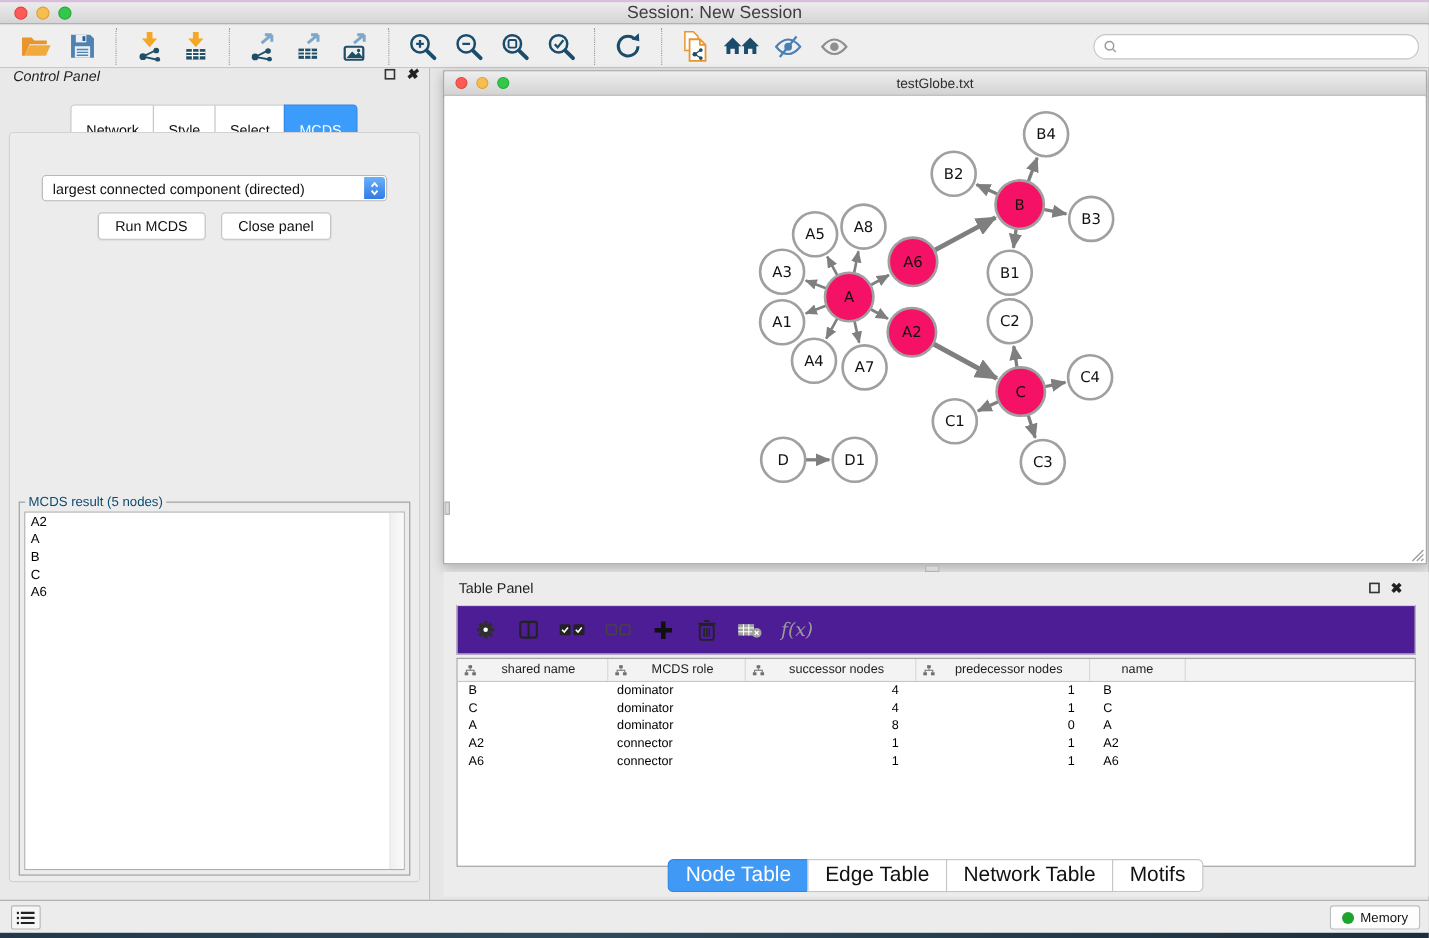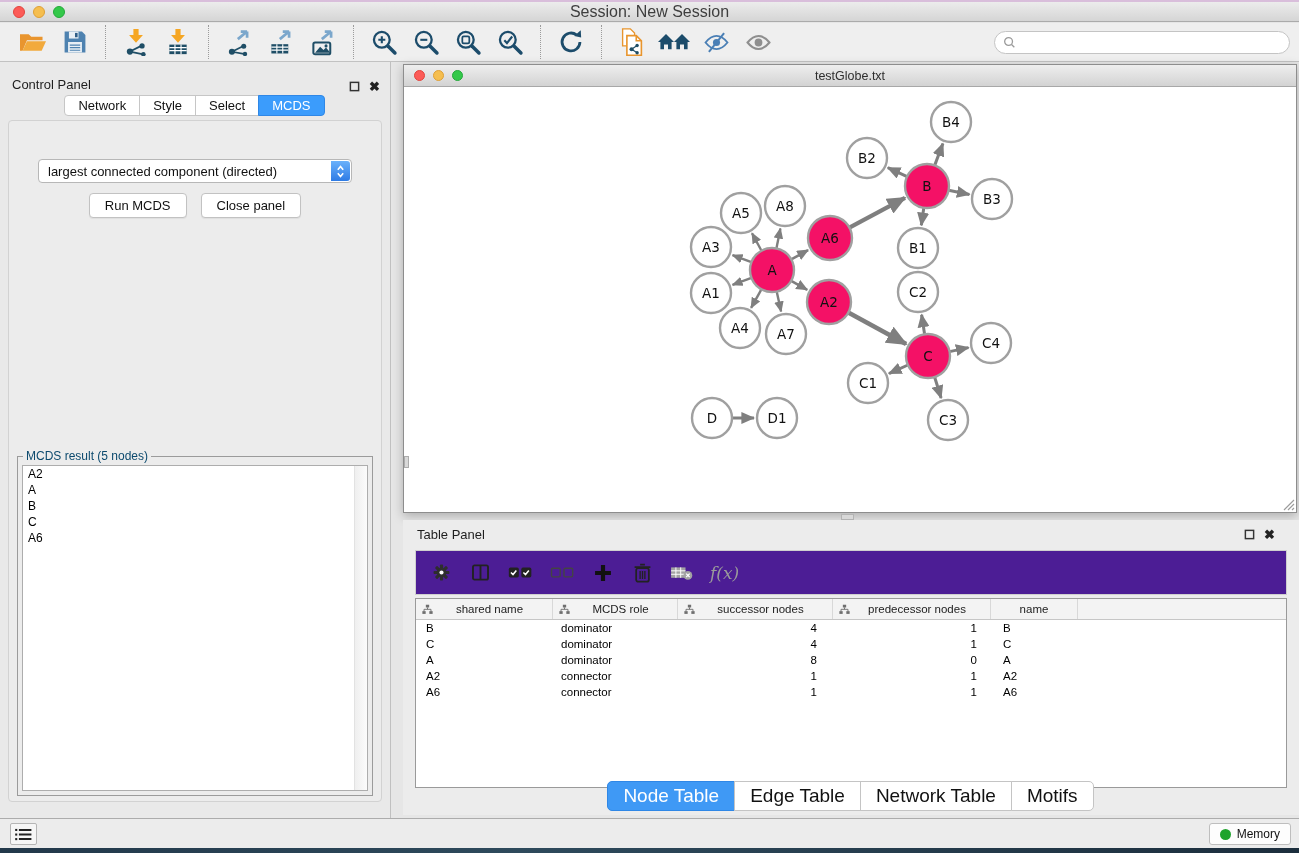--- a/index.html
+++ b/index.html
@@ -37,26 +37,26 @@
   .search-box input { border:none; outline:none; flex:1; font-size:12px; background:transparent; margin-left:5px; font-family:"Liberation Sans",sans-serif; }
   
   .panel-title { font-size:13px; color:#1E1E1E; }
   .panel-ctrl { display:flex; gap:9px; align-items:center; }
   .close-x { font-size:13px; font-weight:bold; color:#222; line-height:11px; }
   
   .control-panel {
     position:absolute; left:0; top:62px; width:391px; height:756px;
     background:#E9E9E9; border-right:1px solid #C0C0C0;
   }
-  .cp-header { position:absolute; left:0; top:0; right:0; height:30px; display:flex; align-items:flex-end; padding:0 10px 0 12px; }
+  .cp-header { position:absolute; left:0; top:0; right:0; height:30px; display:flex; align-items:flex-start; padding:0 10px 0 12px;font-style:italic; }
   .cp-header .panel-ctrl { margin-left:auto; }
   .cp-tabs { position:absolute; top:33px; left:0; right:0; display:flex; justify-content:center; }
   .tab {
     border:1px solid #C6C6C6; background:#FFF; color:#111;
-    padding:2px 13px; font-size:13px; margin-left:-1px; cursor:default;
+    padding:15px 13px; font-size:13px; margin-left:-1px; cursor:default;
   }
   .tab:first-child { border-radius:4px 0 0 4px; }
   .tab:last-child  { border-radius:0 4px 4px 0; }
   .tab.active { background:#3B9CFC; border-color:#2F87E6; color:#FFF; }
   .cp-body {
     position:absolute; left:8px; right:8px; top:58px; bottom:16px;
     background:#ECECEC; border:1px solid #D2D2D2; border-radius:4px;
   }
   .opt-label { position:absolute; top:18px; left:0; right:0; text-align:center; font-size:13px; color:#111; }
   .criterion-select {

